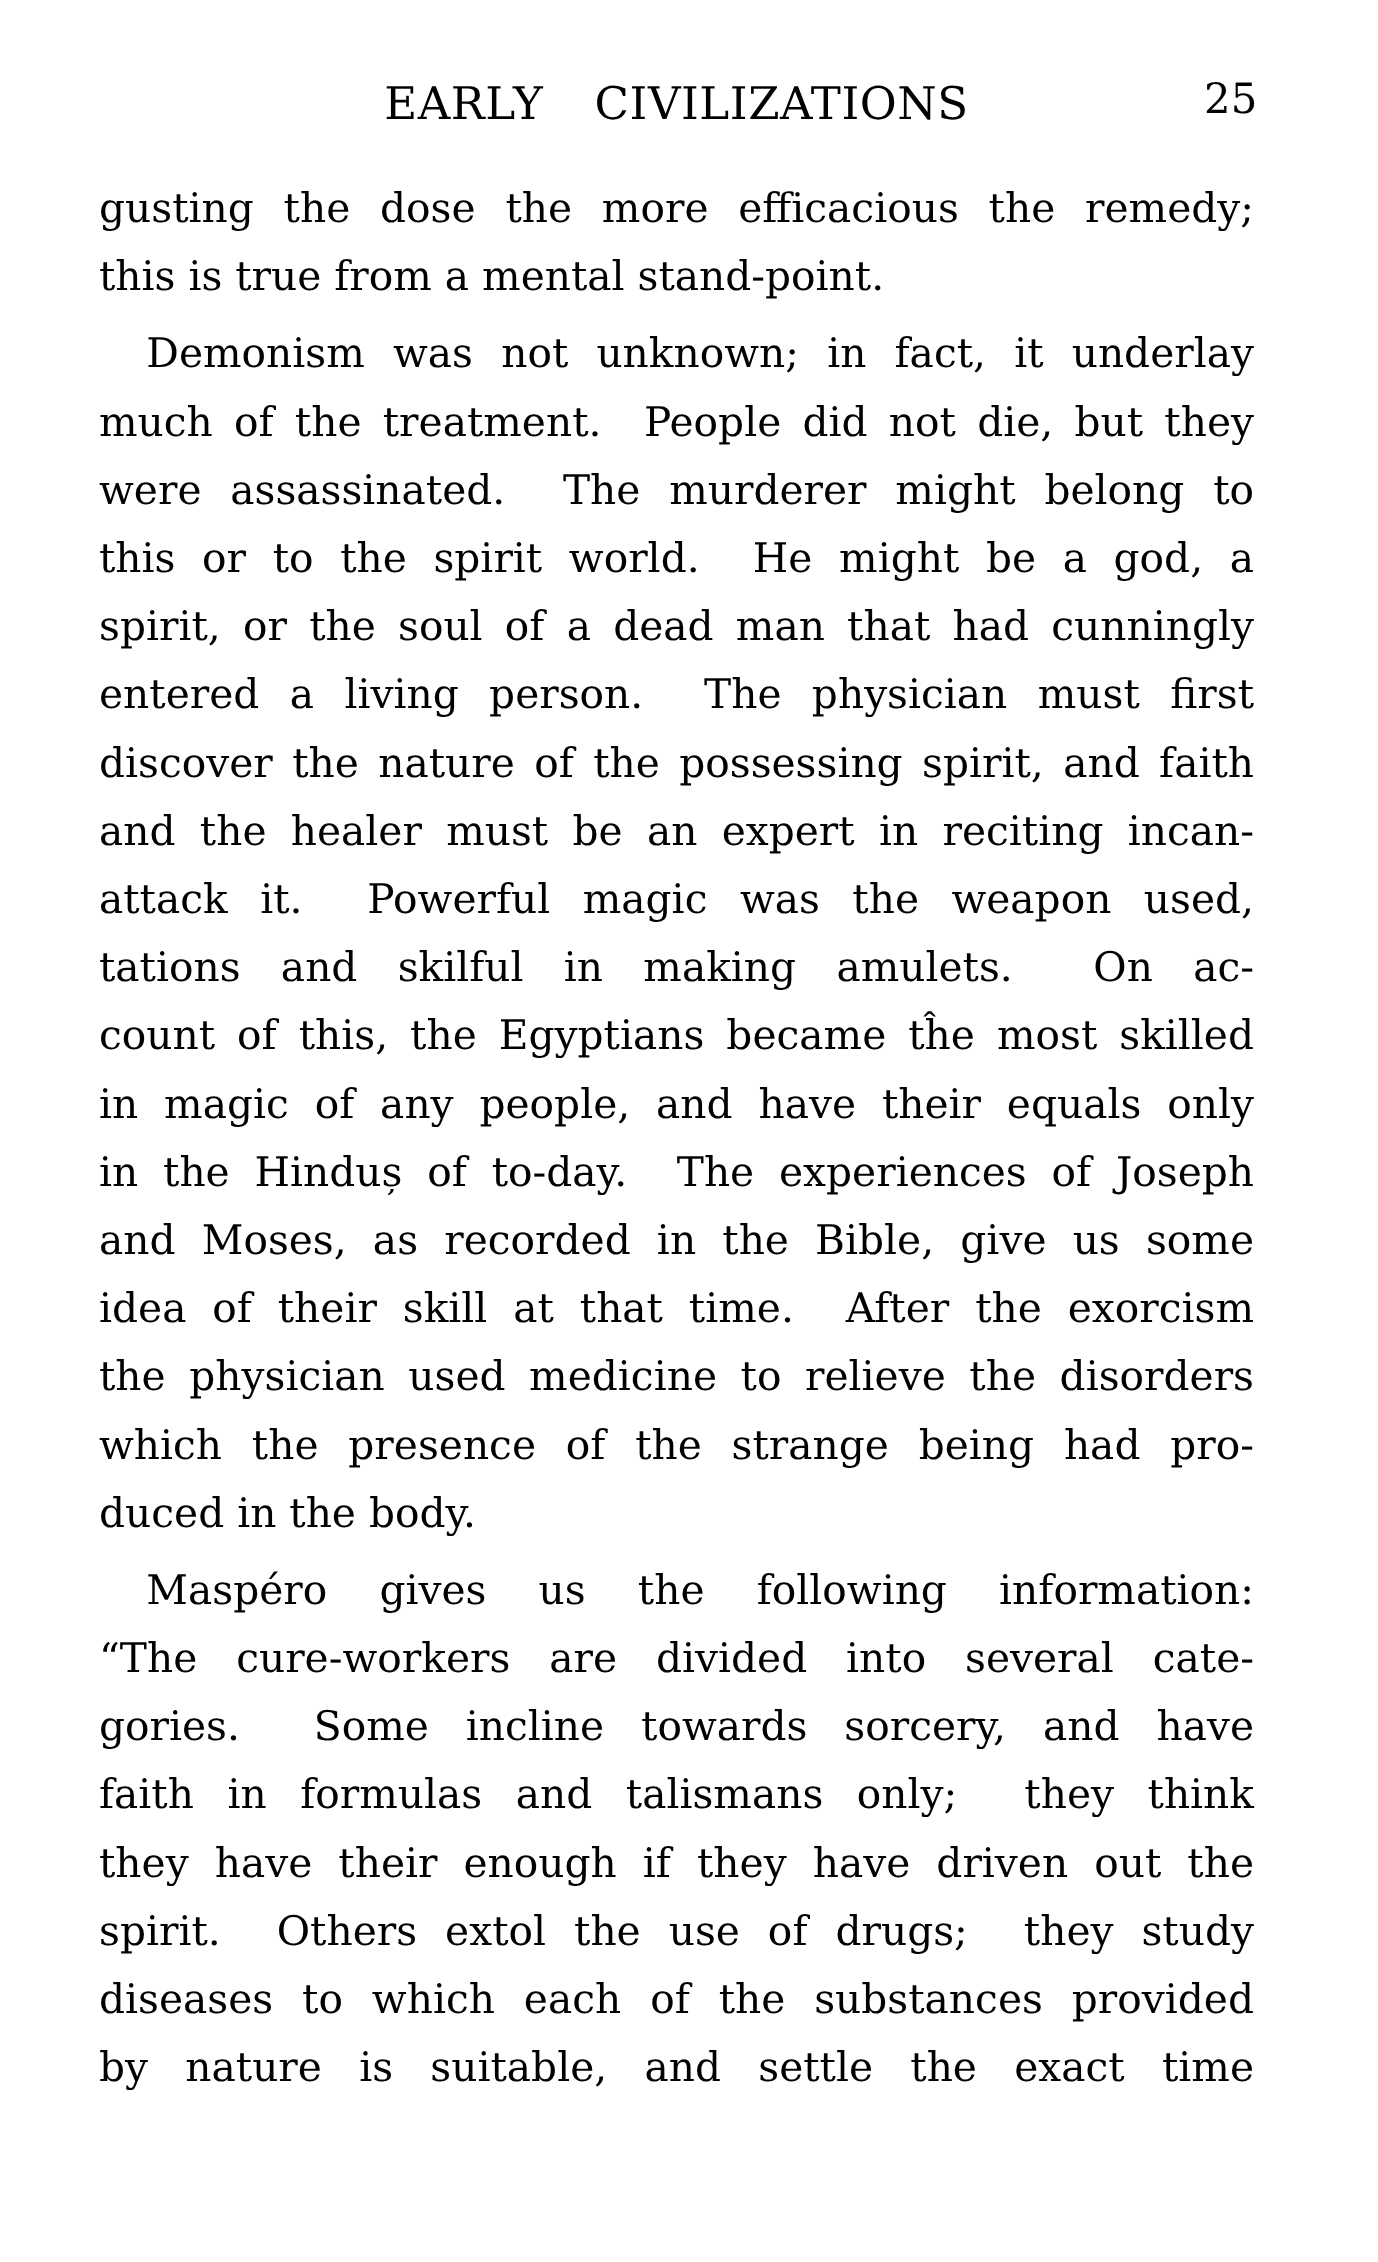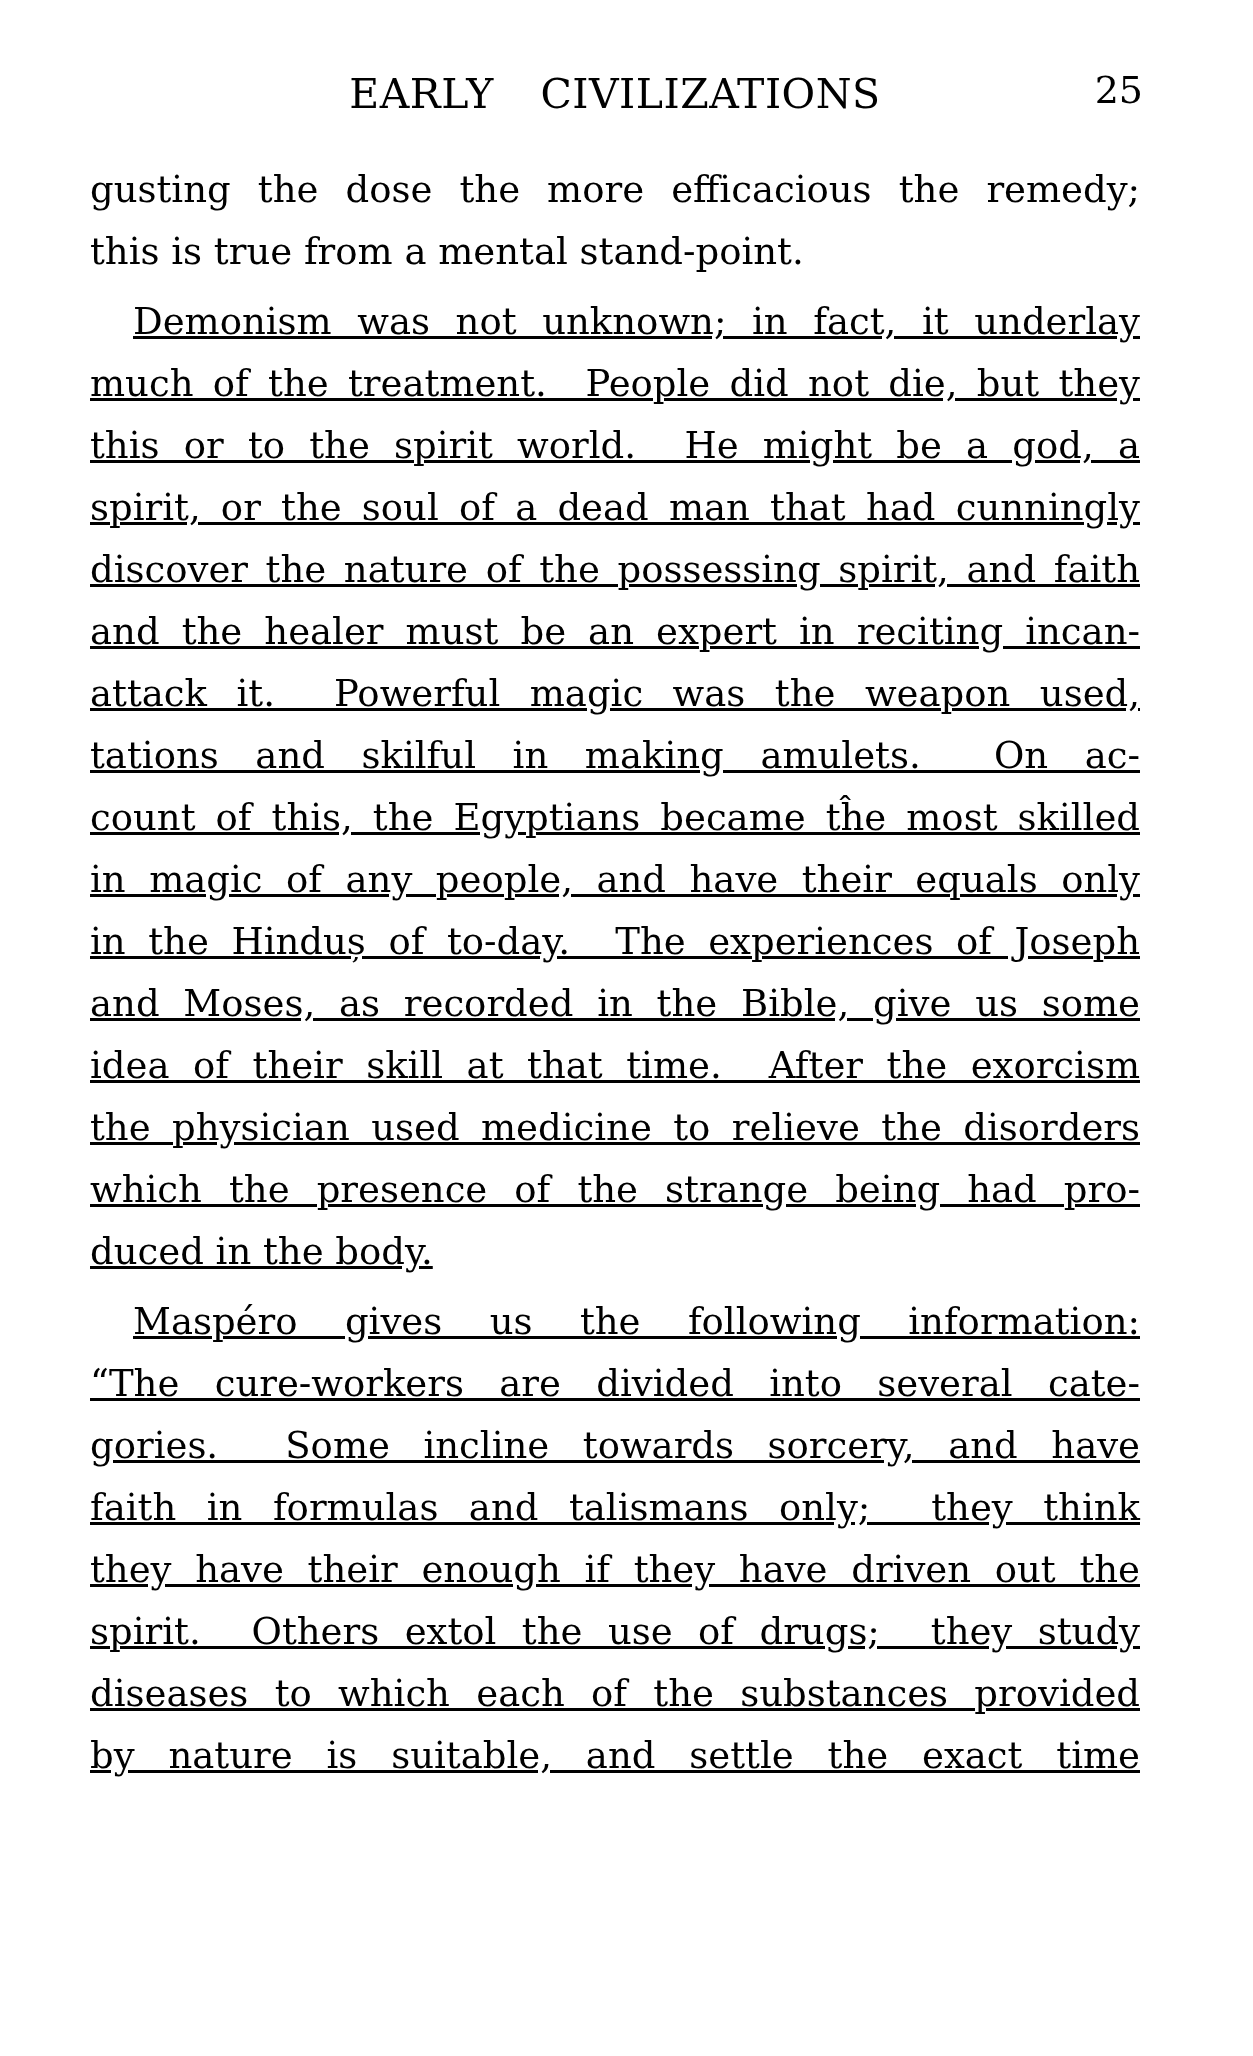--- a/index.html
+++ b/index.html
@@ -22,21 +22,21 @@
   }
   .pagenum {
     position:absolute; top:71px; right:110px;
     font-size:38px; line-height:1;
   }
   .body {
     position:absolute; left:90px; top:159px; width:1050px;
     font-size:37px; line-height:62px;
   }
   .para { margin:0; }
-  .para + .para { margin-top:8px;text-decoration:underline; }
+  .para + .para { margin-top:8px; }
   .line {
     text-align:justify;
     text-align-last:justify;
     text-justify:inter-word;
   }
   .line.flush { text-align-last:left; }
   .line.indent { text-indent:43px; }
 </style>
 </head>
 <body>
@@ -47,22 +47,24 @@
     <span class="pagenum">25</span>
   </div>
   <div class="body" id="text-body">
       <div class="para">
         <div class="line">gusting the dose the more efficacious the remedy;</div>
         <div class="line flush">this is true from a mental stand-point.</div>
       </div>
       <div class="para">
         <div class="line indent">Demonism was not unknown; in fact, it underlay</div>
         <div class="line">much of the treatment.&nbsp; People did not die, but they</div>
+        <div class="line">were assassinated.&nbsp; The murderer might belong to</div>
         <div class="line">this or to the spirit world.&nbsp; He might be a god, a</div>
         <div class="line">spirit, or the soul of a dead man that had cunningly</div>
+        <div class="line">entered a living person.&nbsp; The physician must first</div>
         <div class="line">discover the nature of the possessing spirit, and faith</div>
         <div class="line">and the healer must be an expert in reciting incan-</div>
         <div class="line">attack it.&nbsp; Powerful magic was the weapon used,</div>
         <div class="line">tations and skilful in making amulets.&nbsp; On ac-</div>
         <div class="line">count of this, the Egyptians became tĥe most skilled</div>
         <div class="line">in magic of any people, and have their equals only</div>
         <div class="line">in the Hinduș of to-day.&nbsp; The experiences of Joseph</div>
         <div class="line">and Moses, as recorded in the Bible, give us some</div>
         <div class="line">idea of their skill at that time.&nbsp; After the exorcism</div>
         <div class="line">the physician used medicine to relieve the disorders</div>

